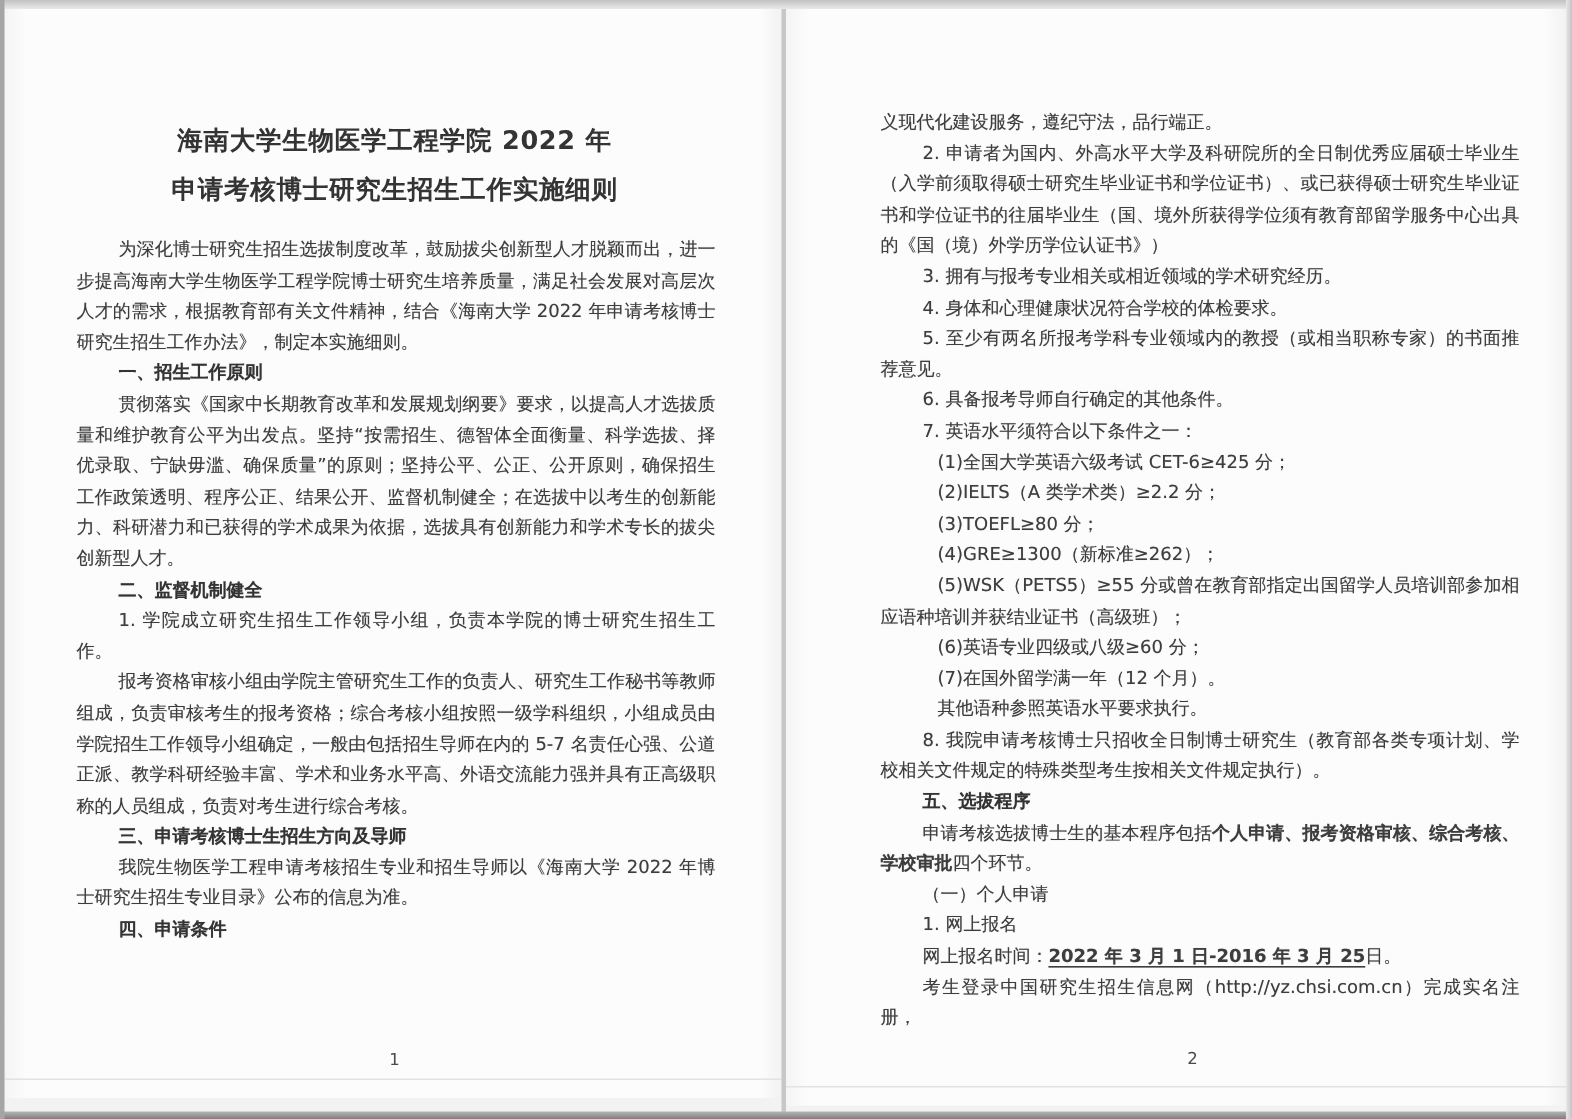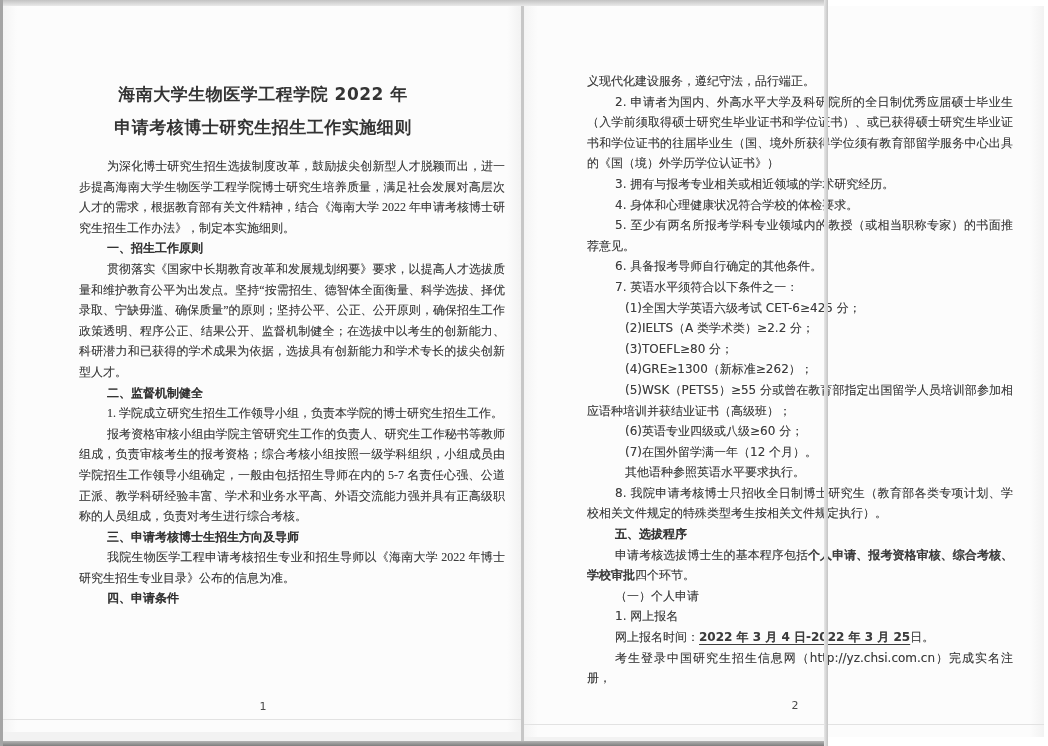--- a/index.html
+++ b/index.html
@@ -1,21 +1,21 @@
 <!DOCTYPE html>
 <html><head>
 <meta charset="utf-8">
 <style>
   html, body { margin:0; padding:0; }
   body {
     width:1048px; height:746px; overflow:hidden;
     background:#ffffff;
     font-family:"DejaVu Sans","Liberation Sans",sans-serif;
   }
-  .viewer { position:relative; width:828px; height:746px; background:#f2f2f2; }
+  .viewer { position:relative; width:1048px; height:746px; background:#f2f2f2; }
 
   
   .frame-top    { position:absolute; top:0; left:0; right:0; height:6px;
                   background:linear-gradient(#c2c2c2,#e9e9e9); z-index:3; }
   .frame-bottom { position:absolute; bottom:0; left:0; right:0; height:5px;
                   background:linear-gradient(#b5b5b5,#7e7e7e); z-index:3; }
   .frame-left   { position:absolute; top:0; bottom:0; left:0; width:3px;
                   background:#a5a5a5; z-index:3; }
   .frame-right  { position:absolute; top:0; bottom:0; right:0; width:4px;
                   background:linear-gradient(90deg,#e8e8e8,#c4c4c4); z-index:3; }
@@ -29,21 +29,21 @@
   .page-2 { left:524px; top:6px; width:520px; height:731px; }
   .page-edge { position:absolute; left:0; right:0; bottom:12px; height:1px; background:#e2e2e2; }
 
   
   .title-block { position:absolute; left:47px; top:72px; width:426px;
                  text-align:center; font-weight:bold; color:#343434;
                  font-size:17px; line-height:33px; letter-spacing:0.5px; }
 
   
   .body-block { position:absolute; width:426px; }
-  .page-1 .body-block { left:76px; top:150px;font-family:Liberation Serif, serif; }
+  .page-1 .body-block { left:48px; top:150px; }
   .page-2 .body-block { left:63px; top:65px; }
   .para { margin:0; font-size:12px; line-height:20.6px; color:#3d3d3d;
           text-align:justify; text-justify:inter-ideograph;
           text-shadow:0 0 0.5px rgba(60,60,60,0.45); }
   .para.indent0 { text-indent:0; }
   .para.indent2 { text-indent:28px; }
   .para.indent3 { text-indent:38px; }
   .para.heading { font-weight:bold; color:#333333; }
   .b { font-weight:bold; }
   .u { text-decoration:underline; text-underline-offset:3px; }
@@ -96,21 +96,21 @@
         <p class="para indent3"><span>(4)GRE≥1300（新标准≥262）；</span></p>
         <p class="para indent3"><span>(5)WSK（PETS5）≥55 分或曾在教育部指定出国留学人员培训部参加相应语种培训并获结业证书（高级班）；</span></p>
         <p class="para indent3"><span>(6)英语专业四级或八级≥60 分；</span></p>
         <p class="para indent3"><span>(7)在国外留学满一年（12 个月）。</span></p>
         <p class="para indent3"><span>其他语种参照英语水平要求执行。</span></p>
         <p class="para indent2"><span>8. 我院申请考核博士只招收全日制博士研究生（教育部各类专项计划、学校相关文件规定的特殊类型考生按相关文件规定执行）。</span></p>
         <p class="para heading indent2"><span>五、选拔程序</span></p>
         <p class="para indent2"><span>申请考核选拔博士生的基本程序包括</span><span class="b">个人申请、报考资格审核、综合考核、学校审批</span><span>四个环节。</span></p>
         <p class="para indent2"><span>（一）个人申请</span></p>
         <p class="para indent2"><span>1. 网上报名</span></p>
-        <p class="para indent2"><span>网上报名时间：</span><span class="b u">2022 年 3 月 4 日-2022 年 3 月 25</span><span>日。</span></p>
+        <p class="para indent2"><span>网上报名时间：</span><span class="b u">2022 年 3 月 1 日-2016 年 3 月 25</span><span>日。</span></p>
         <p class="para indent2"><span>考生登录中国研究生招生信息网（http://yz.chsi.com.cn）完成实名注册，</span></p>
       </div>
     <div class="pagenum">2</div>
     <div class="page-edge"></div>
   </div>
 
   <div class="frame-top"></div>
   <div class="frame-bottom"></div>
   <div class="frame-left"></div>
   <div class="frame-right"></div>

